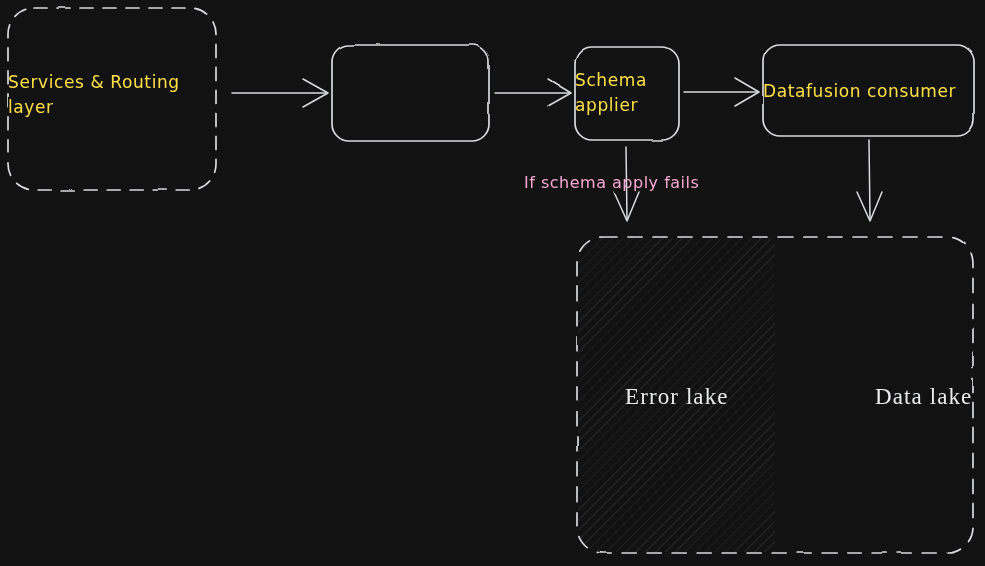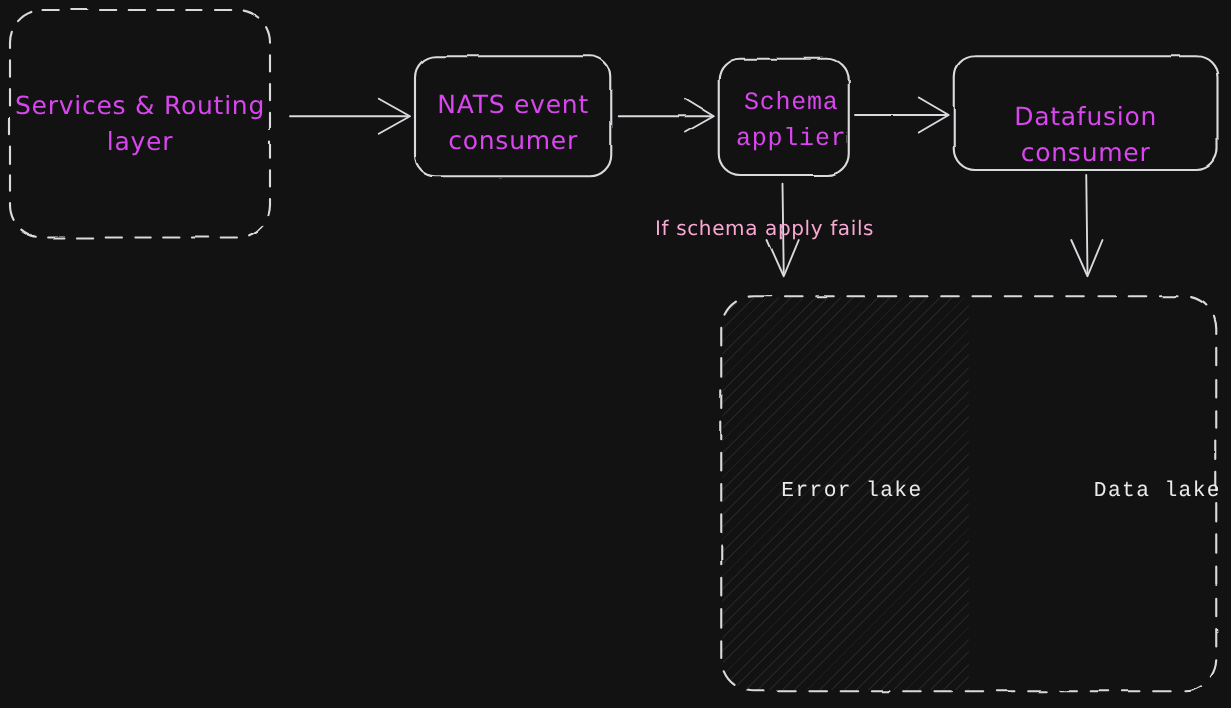--- a/index.html
+++ b/index.html
@@ -17,42 +17,41 @@
   }
   .svg-layer {
     position: absolute;
     left: 0;
     top: 0;
     width: 985px;
     height: 566px;
   }
   .node-label {
     position: absolute;
-    color: #d946ef;
+    color: #fde047;
     font-family: "DejaVu Sans", sans-serif;
-    font-size: 20px;
+    font-size: 17px;
     line-height: 1.45;
-    text-align: center;
     letter-spacing: 0.6px;
     white-space: pre-line;
     pointer-events: none;
   }
   .edge-label {
     position: absolute;
     color: #f9a8d4;
     font-family: "DejaVu Sans", sans-serif;
     font-size: 16px;
     letter-spacing: 0.5px;
     white-space: nowrap;
   }
   .lake-label {
     position: absolute;
     color: #e9eaec;
-    font-family: Liberation Mono, monospace;
-    font-size: 17px;
+    font-family: Liberation Serif, serif;
+    font-size: 23px;
     letter-spacing: 1.1px;
     white-space: nowrap;
   }
   .hatch-region {
     position: absolute;
     background-image: repeating-linear-gradient(
       -45deg,
       rgba(255,255,255,0.065) 0px,
       rgba(255,255,255,0.065) 1px,
       rgba(255,255,255,0.0) 1px,
@@ -123,24 +122,22 @@
       <path d="M857 192 L870 221 L882 192" fill="none" stroke="#d8dade" stroke-width="1.5" stroke-linecap="round" stroke-linejoin="round"></path>
     </g>
   </svg>
 
   <div class="hatch-region" style="left:578px; top:238px; width:197px; height:314px;
               border-top-left-radius:25px; border-bottom-left-radius:25px;"></div>
 
   <div class="node-label" style="left:8px; top:70px; width:208px;">Services &amp; Routing
 layer</div>
 
-  <div class="node-label" style="left:332px; top:69px; width:157px;">NATS event
-consumer</div>
 
-  <div class="node-label" style="left:575px; top:68px; width:116px;font-family:Liberation Mono, monospace;">Schema
+  <div class="node-label" style="left:575px; top:68px; width:116px;">Schema
 applier</div>
 
   <div class="node-label" style="left:763px; top:79px; width:211px;">Datafusion consumer</div>
 
   <div class="edge-label" style="left:524px; top:173px;">If schema apply fails</div>
 
   <div class="lake-label" style="left:625px; top:384px;">Error lake</div>
 
   <div class="lake-label" style="left:875px; top:384px;">Data lake</div>
 

